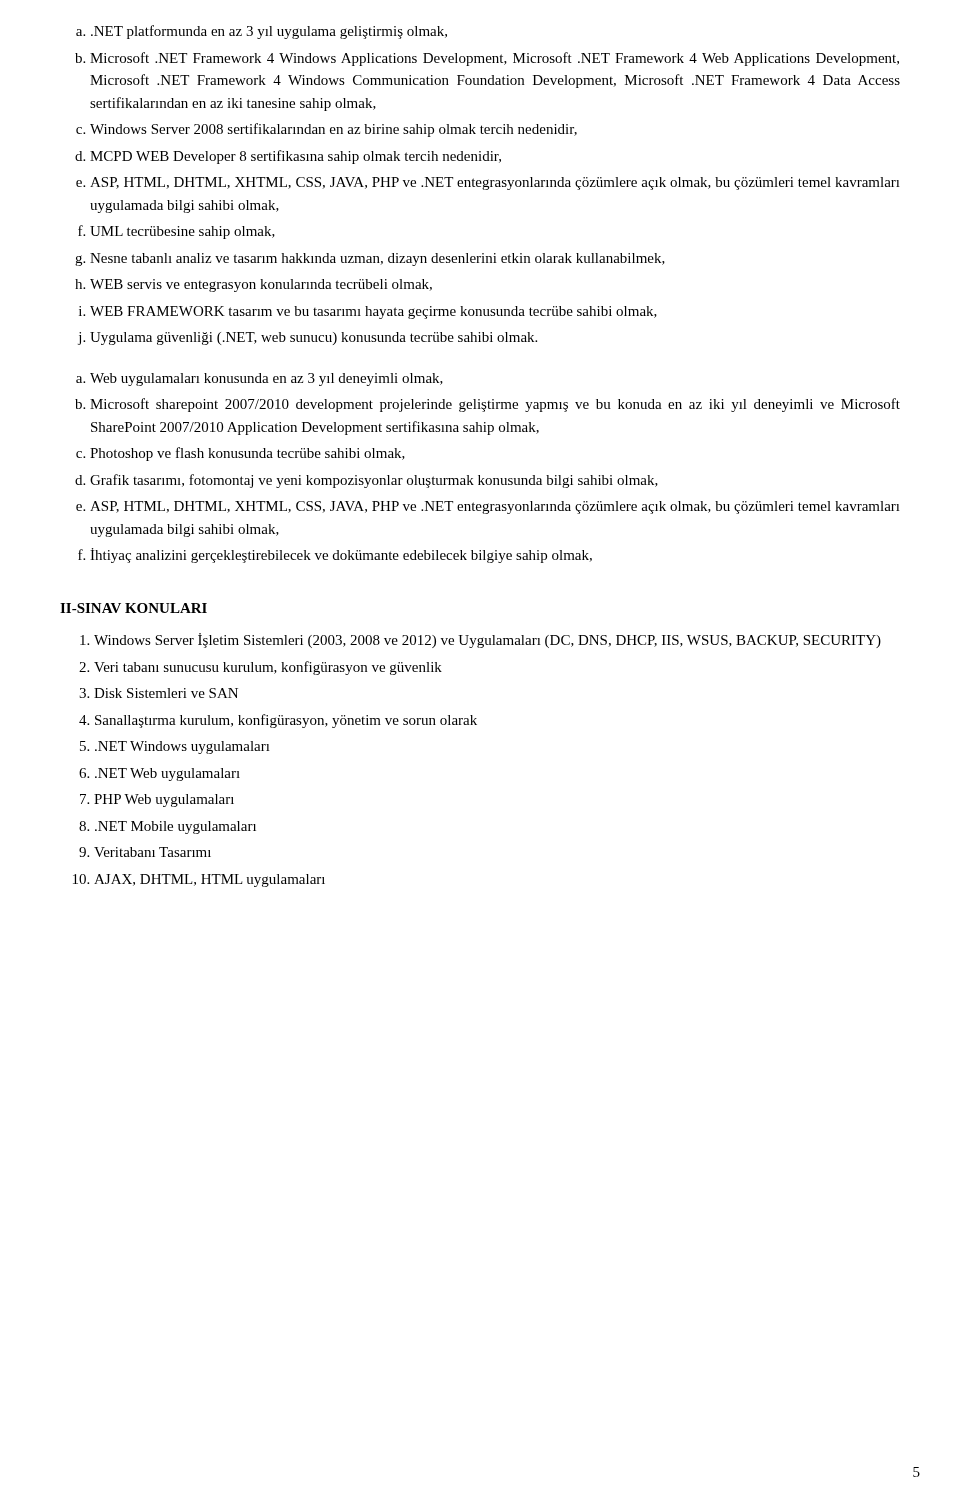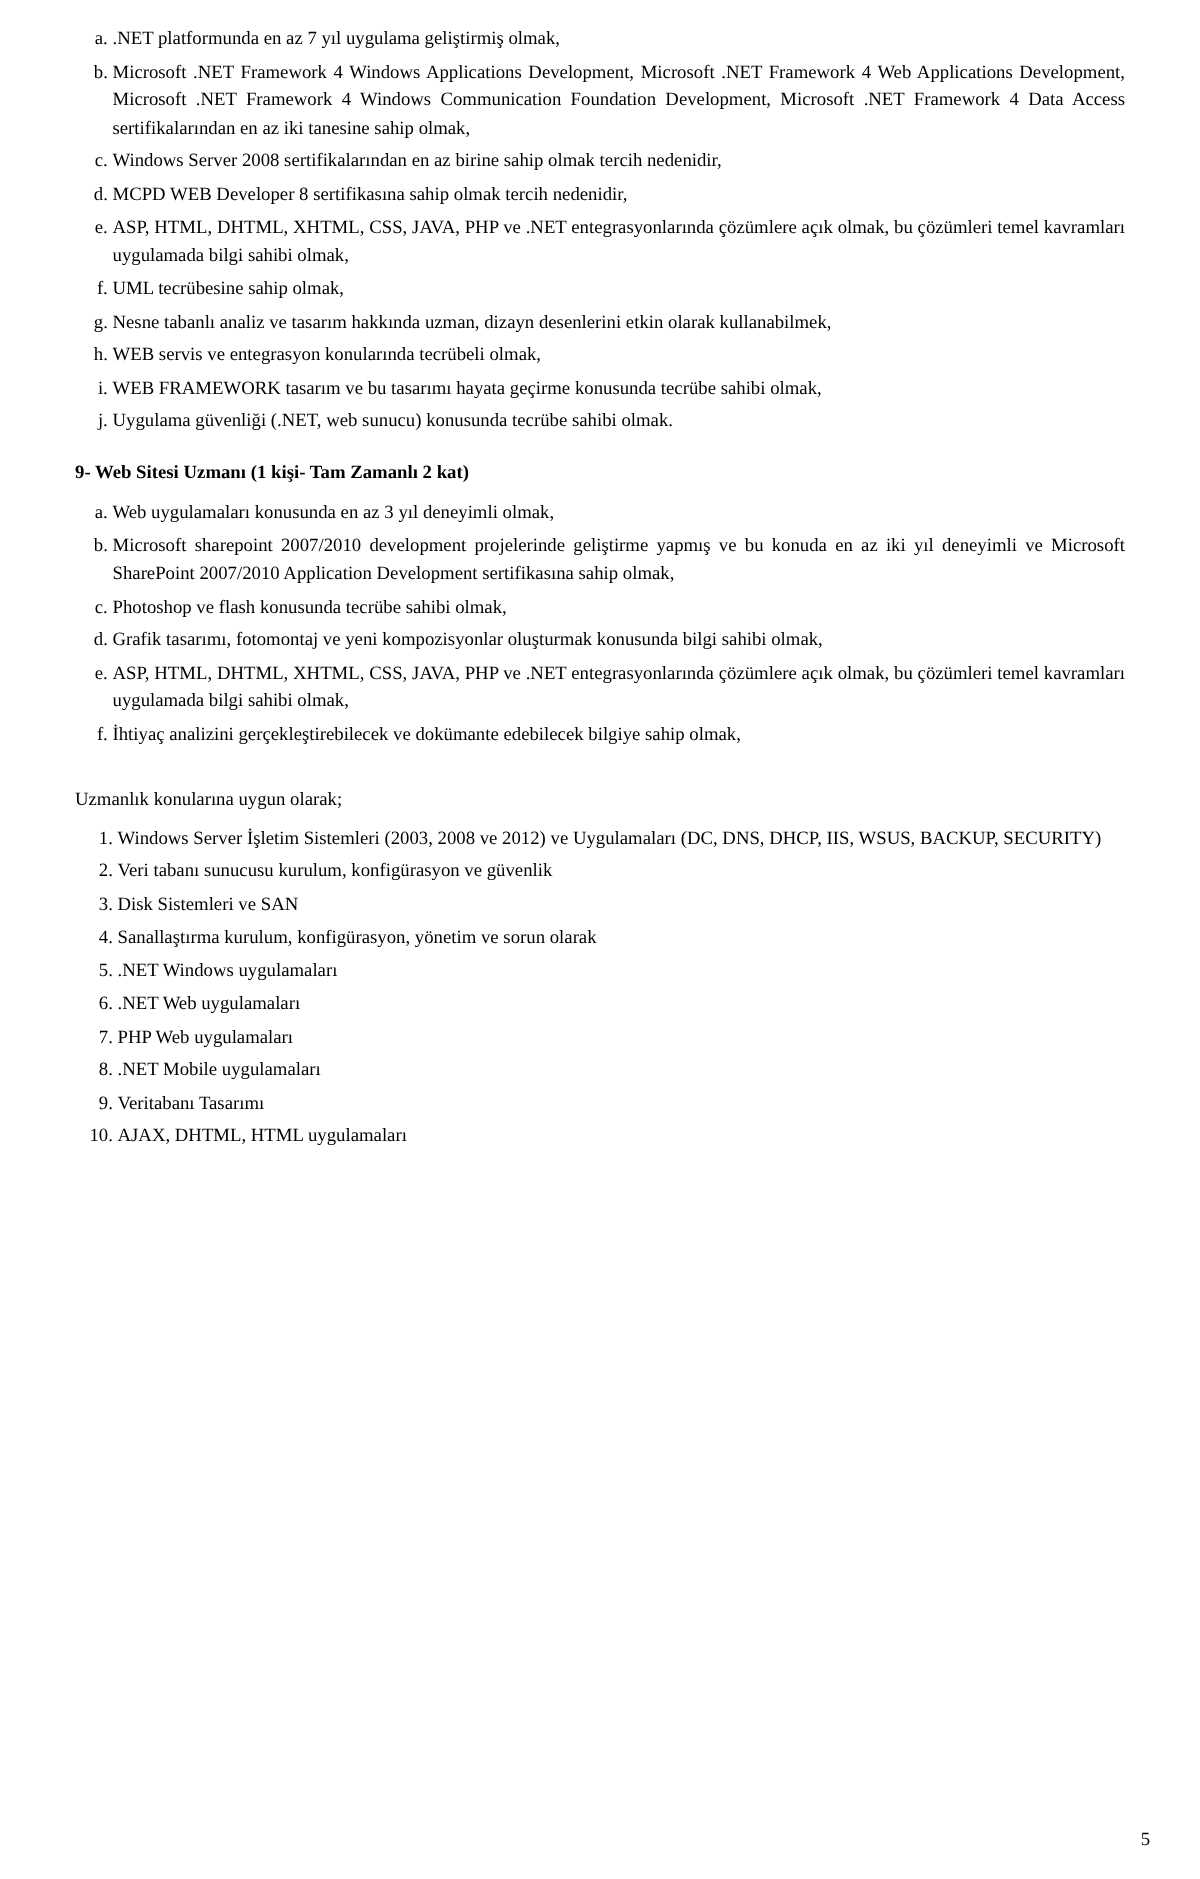--- a/index.html
+++ b/index.html
@@ -57,21 +57,21 @@
     }
   </style>
 </head>
 <body>
 
 <div>
 
   <div class="content-block">
     <ol class="alpha-list">
       <li>
-        <span>.NET platformunda en az 7 yıl uygulama geliştirmiş olmak,</span>
+        <span>.NET platformunda en az 3 yıl uygulama geliştirmiş olmak,</span>
       </li>
       <li>
         <span>Microsoft .NET Framework 4 Windows Applications Development, Microsoft .NET Framework 4 Web Applications Development, Microsoft .NET Framework 4 Windows Communication Foundation Development, Microsoft .NET Framework 4 Data Access sertifikalarından en az iki tanesine sahip olmak,</span>
       </li>
       <li>
         <span>Windows Server 2008 sertifikalarından en az birine sahip olmak tercih nedenidir,</span>
       </li>
       <li>
         <span>MCPD WEB Developer 8 sertifikasına sahip olmak tercih nedenidir,</span>
       </li>
@@ -90,21 +90,20 @@
       <li>
         <span>WEB FRAMEWORK tasarım ve bu tasarımı hayata geçirme konusunda tecrübe sahibi olmak,</span>
       </li>
       <li>
         <span>Uygulama güvenliği (.NET, web sunucu) konusunda tecrübe sahibi olmak.</span>
       </li>
     </ol>
   </div>
 
   <div class="content-block">
-    <h2 class="section-title">9- Web Sitesi Uzmanı (1 kişi- Tam Zamanlı 2 kat)</h2>
     <ol class="alpha-list">
       <li>
         <span>Web uygulamaları konusunda en az 3 yıl deneyimli olmak,</span>
       </li>
       <li>
         <span>Microsoft sharepoint 2007/2010 development projelerinde geliştirme yapmış ve bu konuda en az iki yıl deneyimli ve Microsoft SharePoint 2007/2010 Application Development sertifikasına sahip olmak,</span>
       </li>
       <li>
         <span>Photoshop ve flash konusunda tecrübe sahibi olmak,</span>
       </li>
@@ -114,21 +113,21 @@
       <li>
         <span>ASP, HTML, DHTML, XHTML, CSS, JAVA, PHP ve .NET entegrasyonlarında çözümlere açık olmak, bu çözümleri temel kavramları uygulamada bilgi sahibi olmak,</span>
       </li>
       <li>
         <span>İhtiyaç analizini gerçekleştirebilecek ve dokümante edebilecek bilgiye sahip olmak,</span>
       </li>
     </ol>
   </div>
 
   <div class="content-block" style="margin-top: 30px;">
-    <p class="sub-header">Uzmanlık konularına uygun olarak;</p>
+    <div class="section-header">II-SINAV KONULARI</div>
     <ol class="numbered-list">
       <li>
         <span>Windows Server İşletim Sistemleri (2003, 2008 ve 2012) ve Uygulamaları (DC, DNS, DHCP, IIS, WSUS, BACKUP, SECURITY)</span>
       </li>
       <li>
         <span>Veri tabanı sunucusu kurulum, konfigürasyon ve güvenlik</span>
       </li>
       <li>
         <span>Disk Sistemleri ve SAN</span>
       </li>

